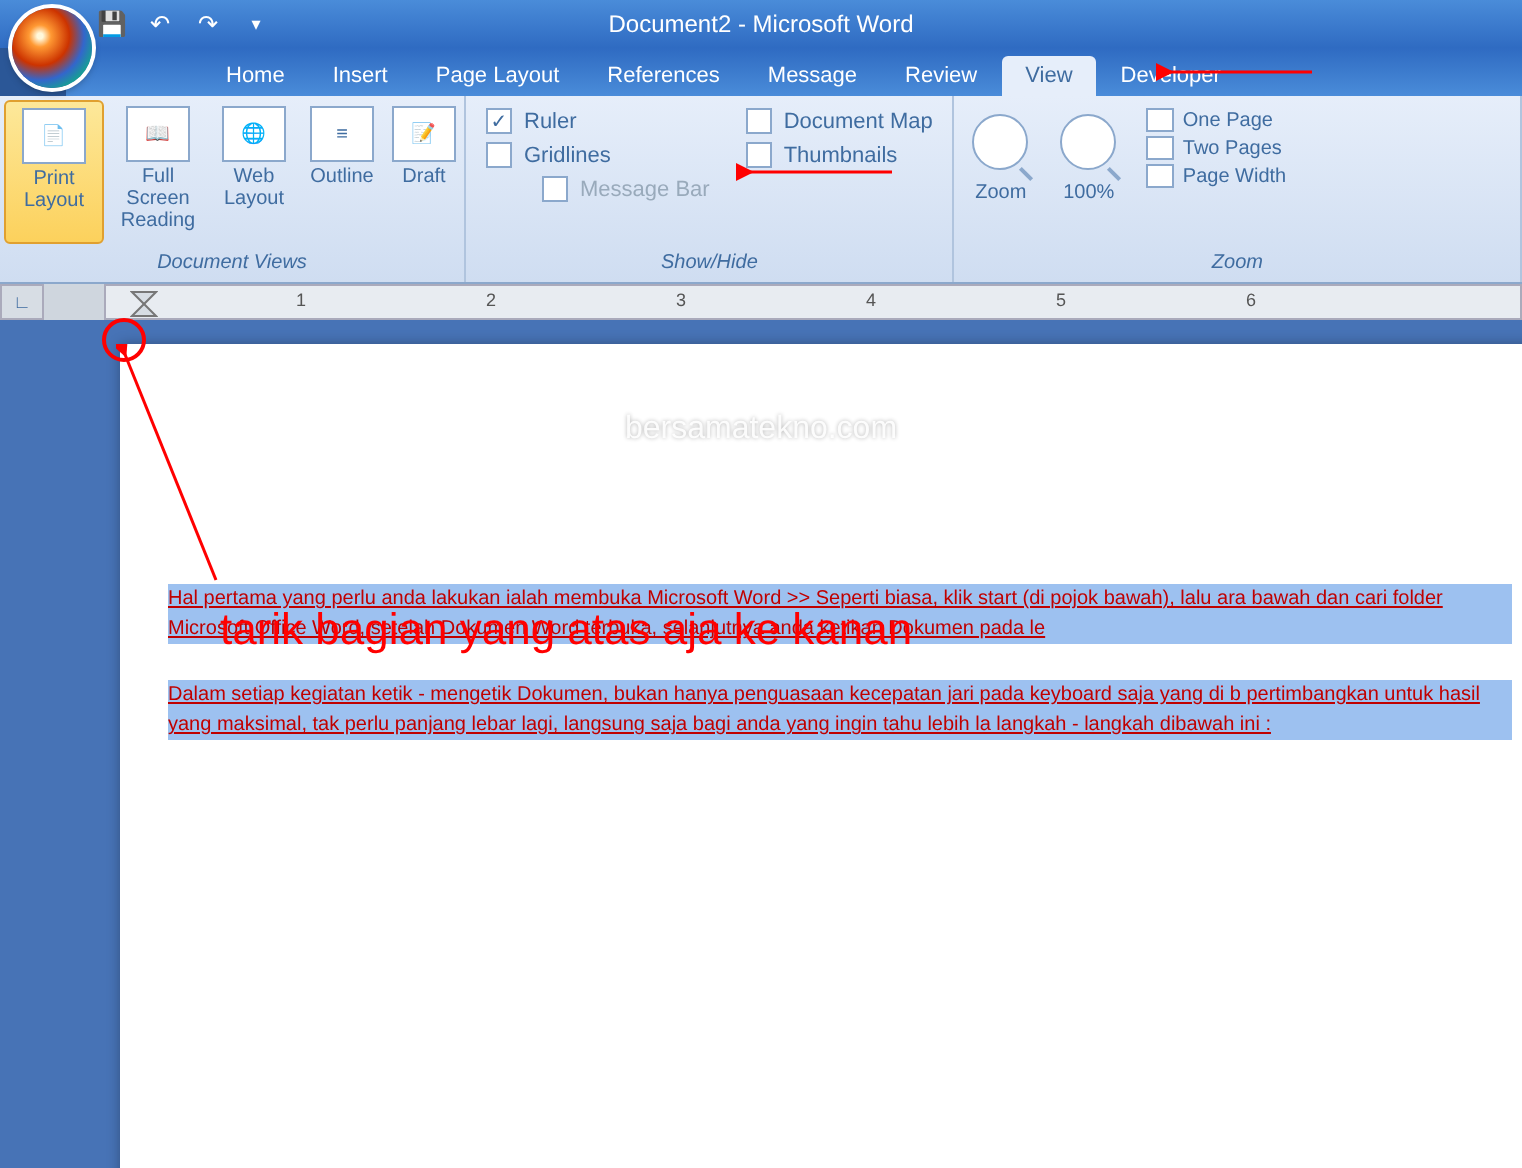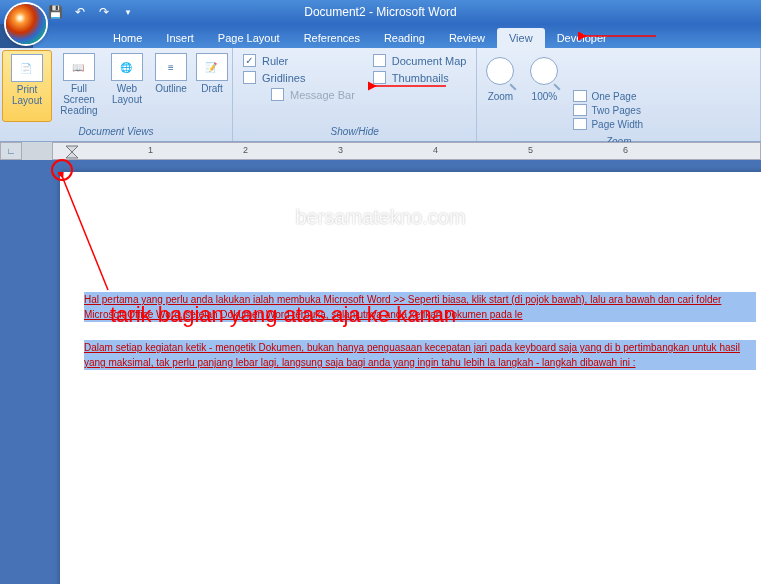--- a/index.html
+++ b/index.html
@@ -27,37 +27,37 @@
   
   .check-list { display: flex; flex-direction: column; gap: 4px; padding: 4px 8px; }
   .check-row { display: flex; align-items: center; gap: 6px; font-size: 11px; color: #3f6ca0; }
   .check-row.disabled { color: #9ab; margin-left: 28px; }
   .chk { width: 13px; height: 13px; border: 1px solid #8ba8cc; background: #fff; display: flex; align-items: center; justify-content: center; font-size: 10px; color: #3f6ca0; }
   
   .zoom-btn { width: 42px; height: 72px; display: flex; flex-direction: column; align-items: center; font-size: 10px; color: #3f6ca0; padding: 3px; }
   .zoom-ico { width: 28px; height: 28px; border: 1px solid #8ba8cc; border-radius: 50%; margin: 4px 0 6px; background: #fff; position: relative; }
   .zoom-ico::after { content: ""; position: absolute; right: -4px; bottom: -4px; width: 8px; height: 2px; background: #8ba8cc; transform: rotate(45deg); }
   
-  .pages-col { display: flex; flex-direction: column; gap: 2px; padding: 4px 6px; font-size: 10px; color: #3f6ca0; margin-top: 36px; }
+  .pages-col { display: flex; flex-direction: column; gap: 2px; padding: 4px 6px; font-size: 10px; color: #3f6ca0; }
   .pages-row { display: flex; align-items: center; gap: 4px; white-space: nowrap; }
   .page-ico { width: 14px; height: 12px; border: 1px solid #8ba8cc; background: #fff; }
   
   .ruler-bar { height: 18px; background: #cfd6de; display: flex; align-items: center; position: relative; }
   .ruler-corner { width: 22px; height: 18px; background: #d7dde4; border: 1px solid #aab; display:flex; align-items:center; justify-content:center; color:#3f6ca0; font-size:9px; }
   .ruler { flex: 1; background: #e8ecf1; position: relative; height: 18px; margin-left: 30px; border: 1px solid #aab; }
   .ruler-num { position: absolute; top: 2px; font-size: 9px; color: #555; }
   .margin-stop { position: absolute; left: 12px; top: 2px; }
   
   .doc-area { background: #4773b6; height: calc(100% - 160px); padding: 12px 0 0 60px; position: relative; overflow: hidden; }
   .page { background: #fff; width: 720px; min-height: 700px; box-shadow: 0 0 6px rgba(0,0,0,0.3); padding: 120px 24px 30px 24px; position: relative; }
   .para { font-size: 10px; color: #c00000; text-decoration: underline; line-height: 1.5; margin-bottom: 18px; background: linear-gradient(to right, #9dc1f0, #9dc1f0); text-decoration-color: #c00000; }
   .para span { background: #9dc1f0; }
   
   .anno-text { font-family: Arial; font-size: 22px; color: #ff0000; }
-  .watermark { position: absolute; left: 50%; top: 206px; transform: translateX(-50%); color: rgba(255,255,255,0.9); font-size: 20px; font-family: Arial; font-weight: 500; text-shadow: 0 0 2px rgba(0,0,0,0.3); }
+  .watermark { position: absolute; left: 50%; top: 206px; transform: translateX(-50%); color: rgba(255,255,255,0.9); font-size: 16px; font-family: Arial; font-weight: 500; text-shadow: 0 0 2px rgba(0,0,0,0.3); }
   
   svg.arrow { position: absolute; pointer-events: none; }
 </style>
 </head>
 <body>
 
 <div class="titlebar">
   <div class="qat">
     <span class="qat-icon">💾</span>
     <span class="qat-icon">↶</span>
@@ -67,21 +67,21 @@
   <div class="title-text">Document2 - Microsoft Word</div>
 </div>
 
 <div class="office-button"></div>
 
 <div class="tabs">
   <div class="tab">Home</div>
   <div class="tab">Insert</div>
   <div class="tab">Page Layout</div>
   <div class="tab">References</div>
-  <div class="tab">Reading</div>
+  <div class="tab">Message</div>
   <div class="tab">Review</div>
   <div class="tab active">View</div>
   <div class="tab">Developer</div>
 </div>
 
 <div class="ribbon">
 
   <div class="group">
     <div class="group-content">
       <div class="big-btn selected">

